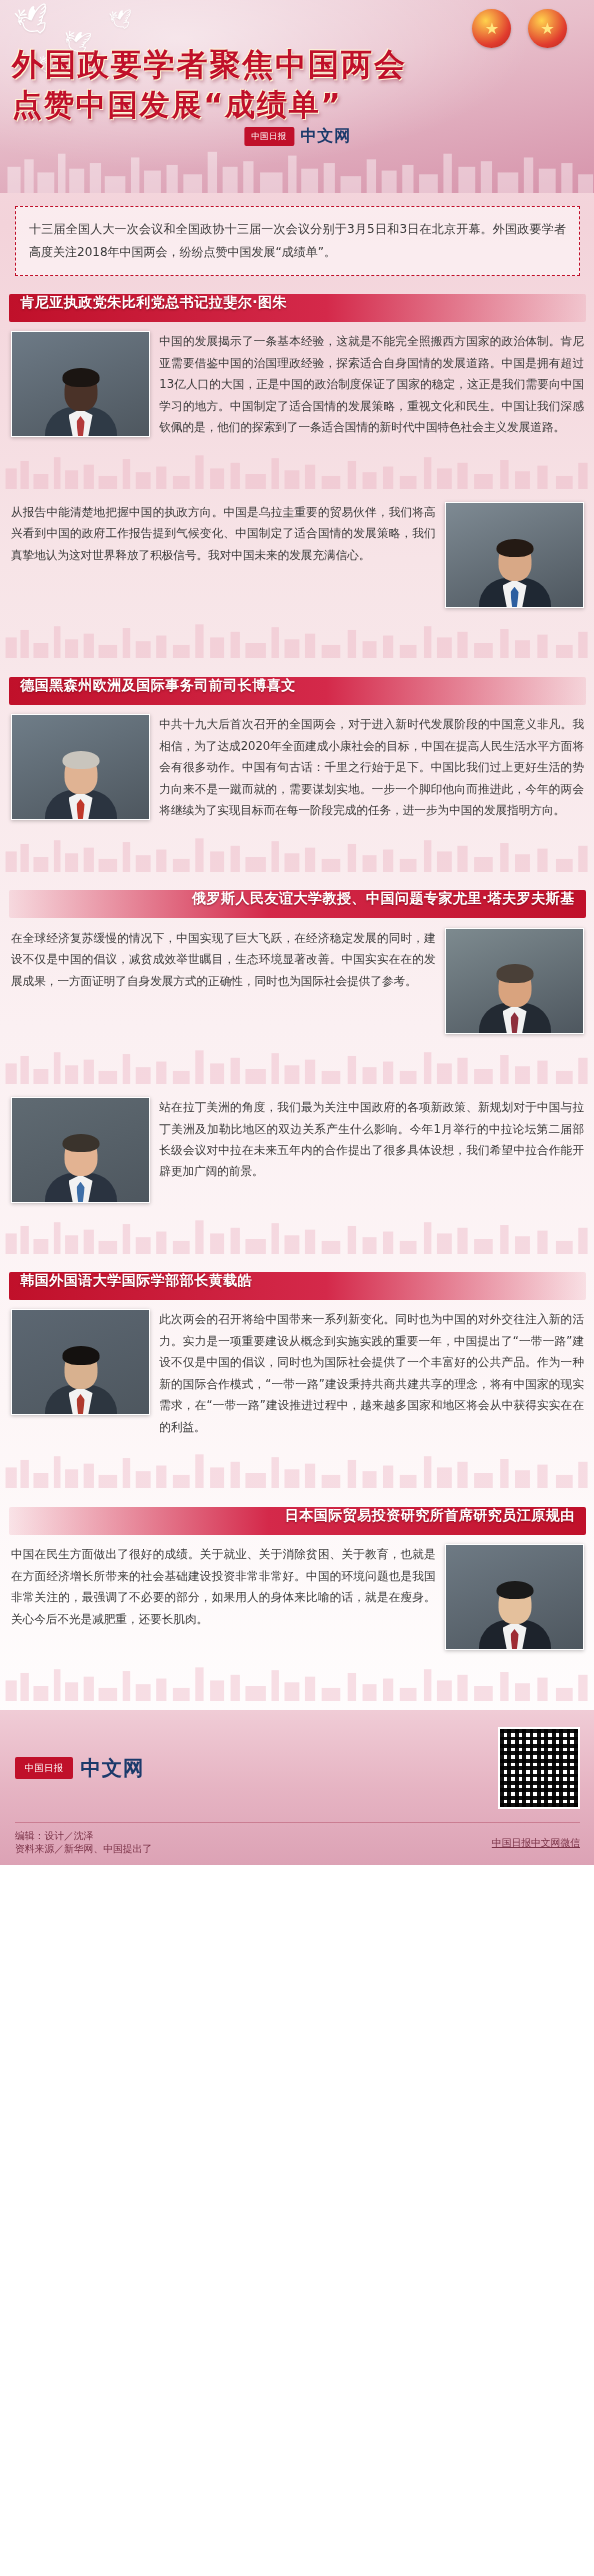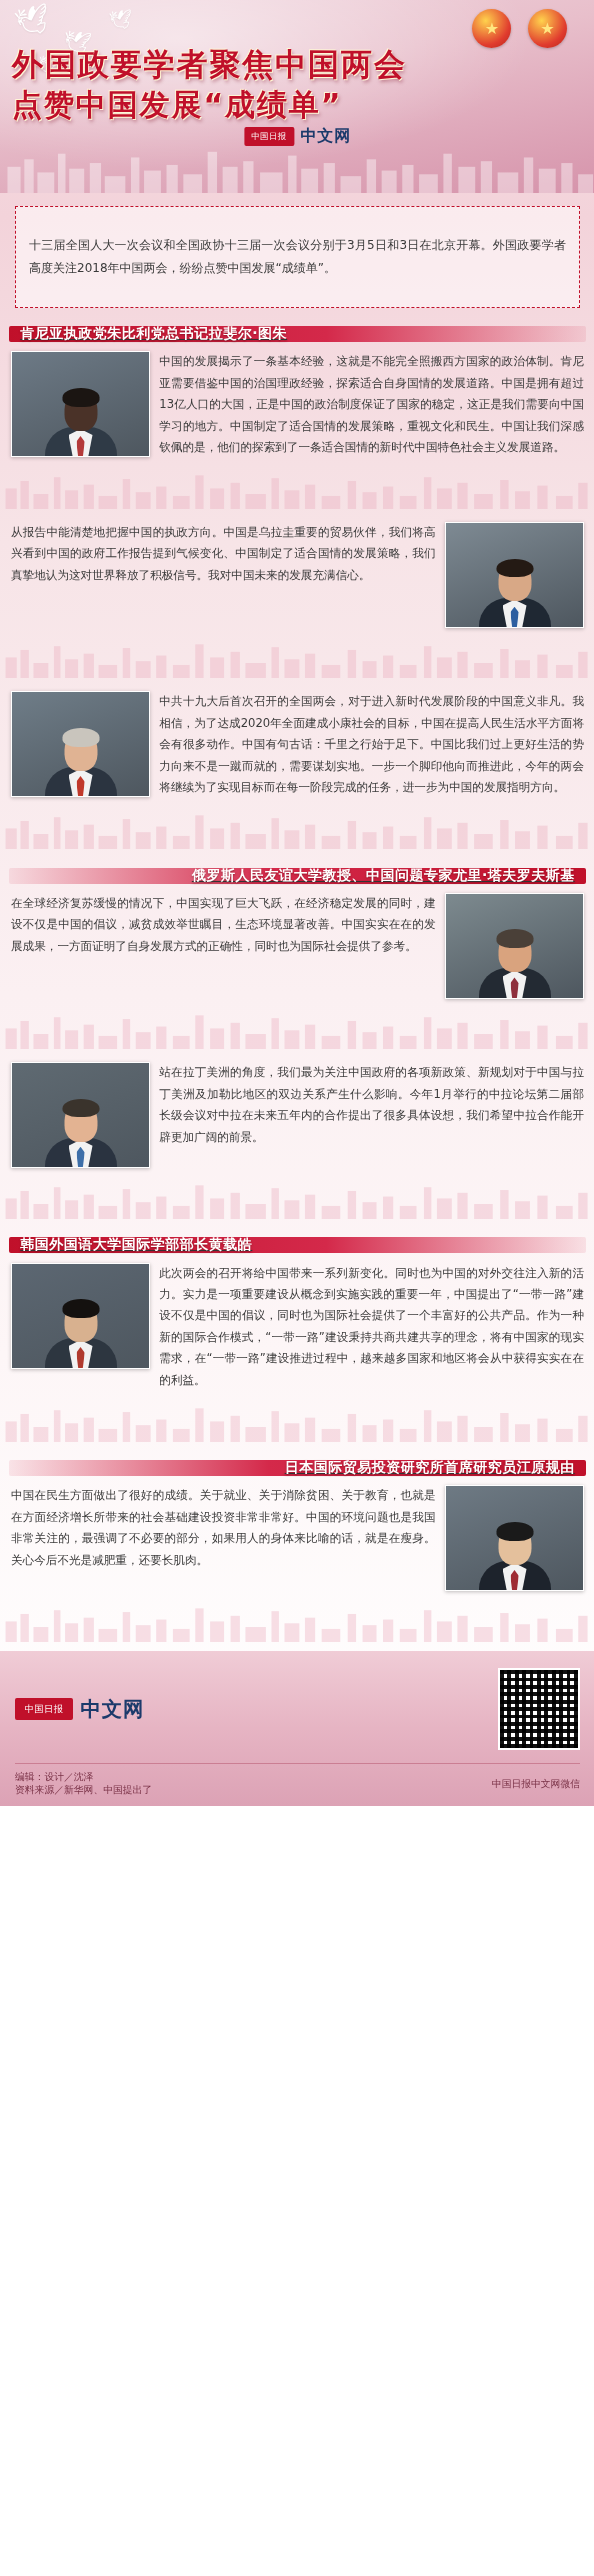--- a/index.html
+++ b/index.html
@@ -132,46 +132,44 @@
     height: 58px;
     opacity: 0.55;
   }
 
   
   .intro-wrap {
     padding: 13px 15px 3.7px 15px;
   }
   .intro-box {
     border: 0.9px dashed #c0102a;
-    padding: 27px 13px;
+    padding: 11px 13px;
     background: rgba(255,255,255,0.55);
   }
   .intro-text {
     font-size: 12px;
     line-height: 1.9;
     color: #3a3a3a;
     text-align: justify;
     font-family: "DejaVu Sans", "Liberation Sans", sans-serif;
   }
 
   
   .section {
     position: relative;
     padding: 9.3px 0 3.7px 0;
   }
   .name-bar {
     position: relative;
-    height: 16px;
+    height: 28px;
     margin: 5.6px 9.3px 9.3px 9.3px;
     display: flex;
-    align-items: center;
     background: linear-gradient(90deg, #c0102a 0%, #d4294a 55%, rgba(212,41,74,0.1) 100%);
     border-radius: 1.9px;
     padding-left: 11px;
-    text-decoration: underline;
   }
   .name-bar.right {
     justify-content: flex-end;
     padding-left: 0;
     padding-right: 11px;
     background: linear-gradient(270deg, #c0102a 0%, #d4294a 55%, rgba(212,41,74,0.1) 100%);
   }
   .name-text {
     font-family: "DejaVu Sans", "Liberation Sans", sans-serif;
     color: #ffffff;
@@ -303,21 +301,21 @@
     margin-top: 13px;
     border-top: 0.9px solid rgba(160,40,70,0.35);
     padding-top: 7.4px;
     display: flex;
     justify-content: space-between;
     align-items: center;
     font-size: 9.8px;
     color: #7a3247;
     font-family: "DejaVu Sans", "Liberation Sans", sans-serif;
   }
-  .footer-credit-right { text-align: right; }
+  .footer-credit-right { text-align: right; text-decoration: underline; }
 </style>
 </head>
 <body>
 
 <div class="page">
 
   <div class="header">
     <div class="hdr-sky"></div>
 
     <div class="doves">
@@ -485,20 +483,23 @@
       <rect x="510" y="30" width="20" height="16"></rect>
             <rect x="538" y="15" width="9" height="31"></rect>
       <rect x="554" y="27" width="16" height="19"></rect>
             <rect x="578" y="21" width="11" height="25"></rect>
       <rect x="598" y="32" width="18" height="14"></rect>
             <rect x="622" y="18" width="10" height="28"></rect>
     </g>
         </svg>
     </div>
       <div class="section">
+      <div class="name-bar ">
+        <span class="name-text">德国黑森州欧洲及国际事务司前司长博喜文</span>
+      </div>
       <div class="body-row ">
         <div class="photo">
           <div class="bg" style="background: linear-gradient(160deg, #6f7d88 0%, #4e575f 100%);"></div>
           <div class="figure">
             <div class="body" style="background:#2b3440;"></div>
             <div class="shirt"></div>
             <div class="tie" style="background:#c0392b;"></div>
             <div class="head" style="background:#e0b393;"></div>
             <div class="hair" style="background:#c9c5bd;"></div>
           </div>

